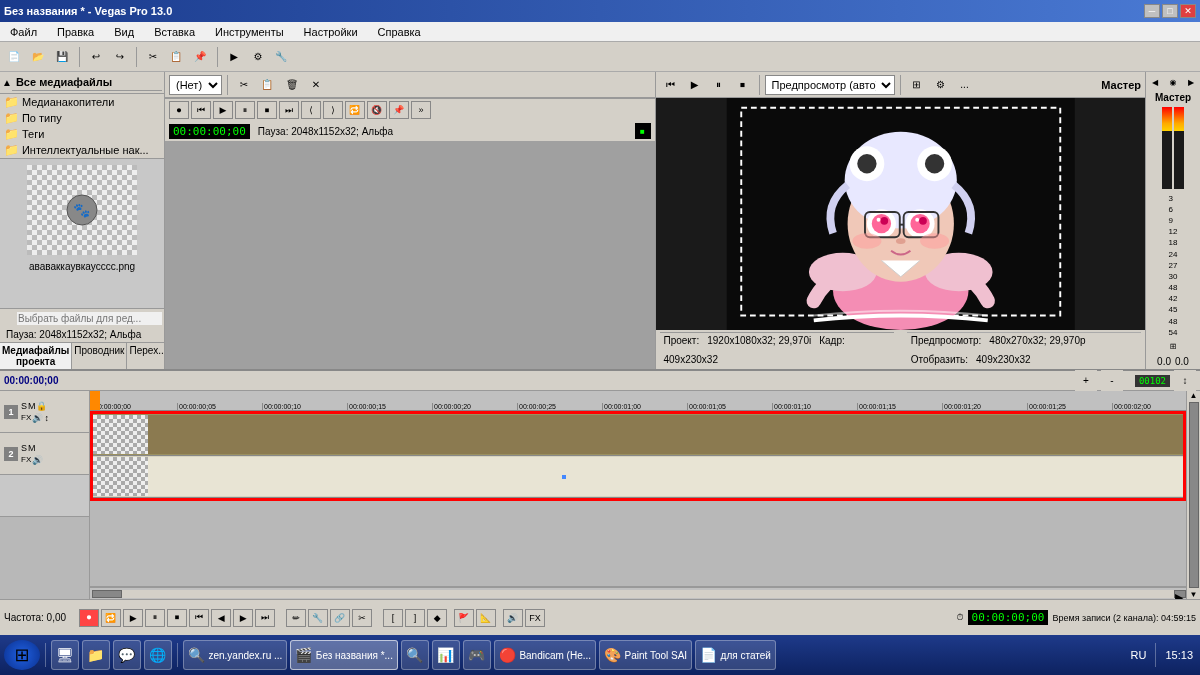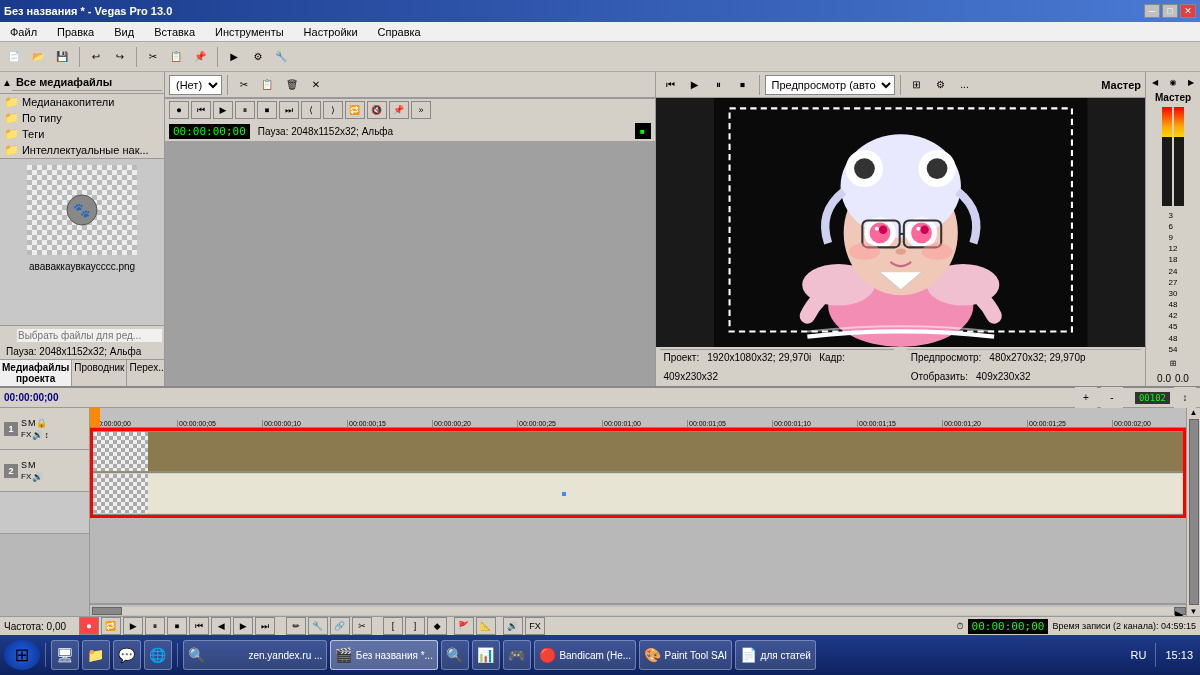--- a/index.html
+++ b/index.html
@@ -286,21 +286,21 @@
     }
     .empty-track {
       height: 42px;
       border-bottom: 1px solid #888;
       background: #b8b8b8;
     }
 
     
     .timeline-controls {
       background: #d4d0c8;
-      height: 19px;
+      height: 36px;
       display: flex;
       align-items: center;
       padding: 0 4px;
       border-top: 1px solid #999;
       gap: 3px;
     }
 
     
     .taskbar {
       position: fixed;
@@ -799,21 +799,21 @@
     <span class="taskbar-icon">💬</span>
   </div>
   <div class="taskbar-item">
     <span class="taskbar-icon">🌐</span>
   </div>
 
   <div class="taskbar-sep"></div>
 
   <div class="taskbar-item">
     <span class="taskbar-icon">🔍</span>
-    <span style="font-size:10px;margin-left:40px;">zen.yandex.ru ...</span>
+    <span style="font-size:10px;">zen.yandex.ru ...</span>
   </div>
 
   <div class="taskbar-item active">
     <span class="taskbar-icon">🎬</span>
     <span style="font-size:10px;">Без названия *...</span>
   </div>
 
   <div class="taskbar-item">
     <span class="taskbar-icon">🔍</span>
   </div>

